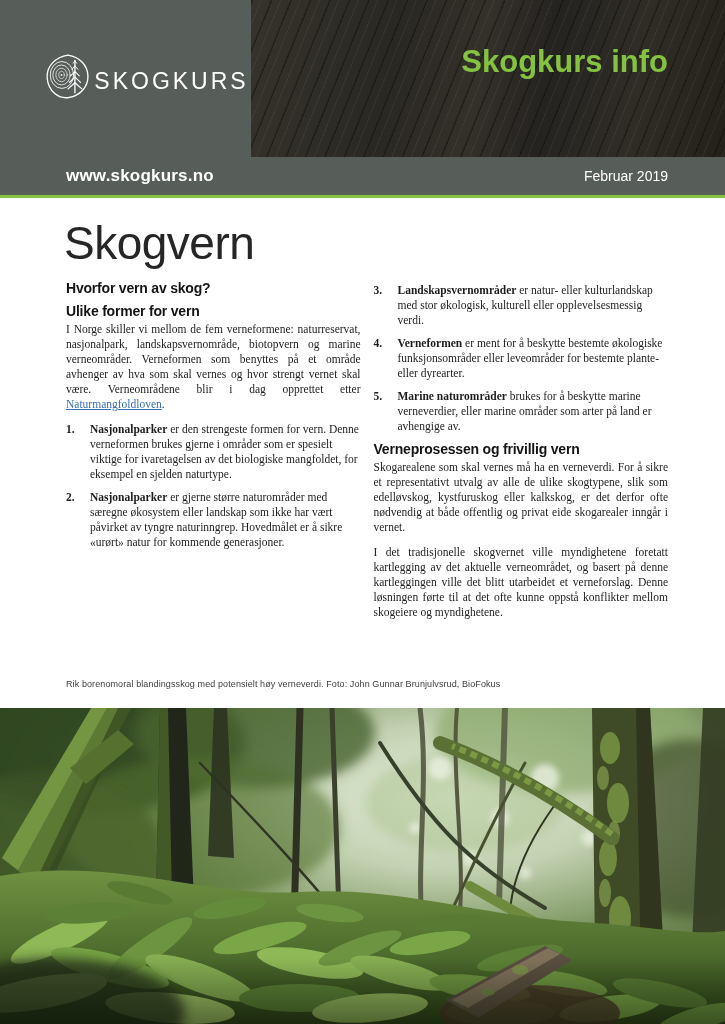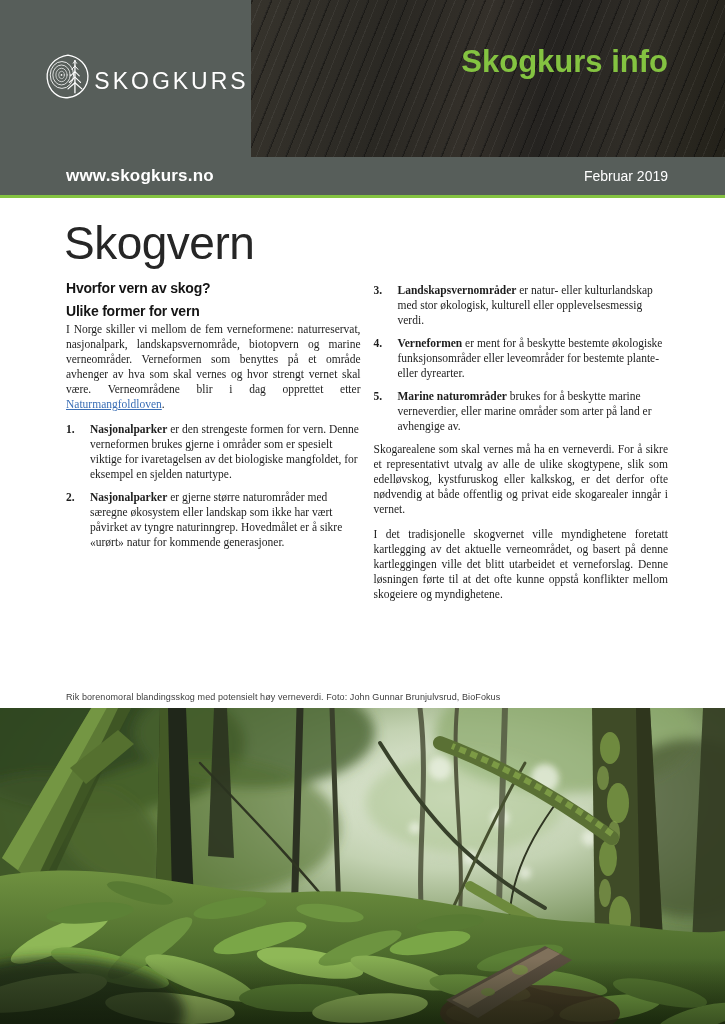--- a/index.html
+++ b/index.html
@@ -43,21 +43,21 @@
             margin:0 0 3px 0; letter-spacing:-0.2px; }
   .col p { text-align:justify; margin:0 0 10px 0; }
   .col .sec2 h2 { margin-top:8px; }
   a.link { color:#3a6eb5; text-decoration:underline; cursor:pointer; }
   ol.vern-list { list-style:none; margin-top:2px; }
   ol.vern-list li { display:flex; margin-bottom:8px; }
   ol.vern-list .num { width:24px; flex:0 0 24px; font-weight:bold; }
   ol.vern-list .itxt { flex:1; }
   .term { font-weight:bold; }
 
-  .caption { margin-top:auto; margin-bottom:6px; font-family:"Liberation Sans", sans-serif;
+  .caption { margin-top:auto; margin-bottom:19px; font-family:"Liberation Sans", sans-serif;
              font-size:9px; color:#3d3d3d; letter-spacing:.1px; }
 
   
   .photo { height:321px; width:725px; display:block; }
 </style>
 </head>
 <body>
 
 <div class="masthead">
   <div class="masthead-left">
@@ -124,20 +124,21 @@
         <li>
           <span class="num">4.</span>
           <span class="itxt"><span class="term">Verneformen</span><span> er ment for å beskytte bestemte økologiske funksjonsområder eller leveområder for bestemte plante- eller dyrearter.</span></span>
         </li>
         <li>
           <span class="num">5.</span>
           <span class="itxt"><span class="term">Marine naturområder</span><span> brukes for å beskytte marine verneverdier, eller marine områder som arter på land er avhengige av.</span></span>
         </li>
       </ol>
       <div>
+        <h2>Verneprosessen og frivillig vern</h2>
         <p>Skogarealene som skal vernes må ha en verneverdi. For å sikre et representativt utvalg av alle de ulike skogtypene, slik som edelløvskog, kystfuruskog eller kalkskog, er det derfor ofte nødvendig at både offentlig og privat eide skogarealer inngår i vernet.</p>
         <p>I det tradisjonelle skogvernet ville myndighetene foretatt kartlegging av det aktuelle verneområdet, og basert på denne kartleggingen ville det blitt utarbeidet et verneforslag. Denne løsningen førte til at det ofte kunne oppstå konflikter mellom skogeiere og myndighetene.</p>
       </div>
     </div>
   </div>
 
   <div class="caption">Rik borenomoral blandingsskog med potensielt høy verneverdi. Foto: John Gunnar Brunjulvsrud, BioFokus</div>
 </div>
 
 <svg class="photo" viewBox="0 0 725 321" preserveAspectRatio="none">

